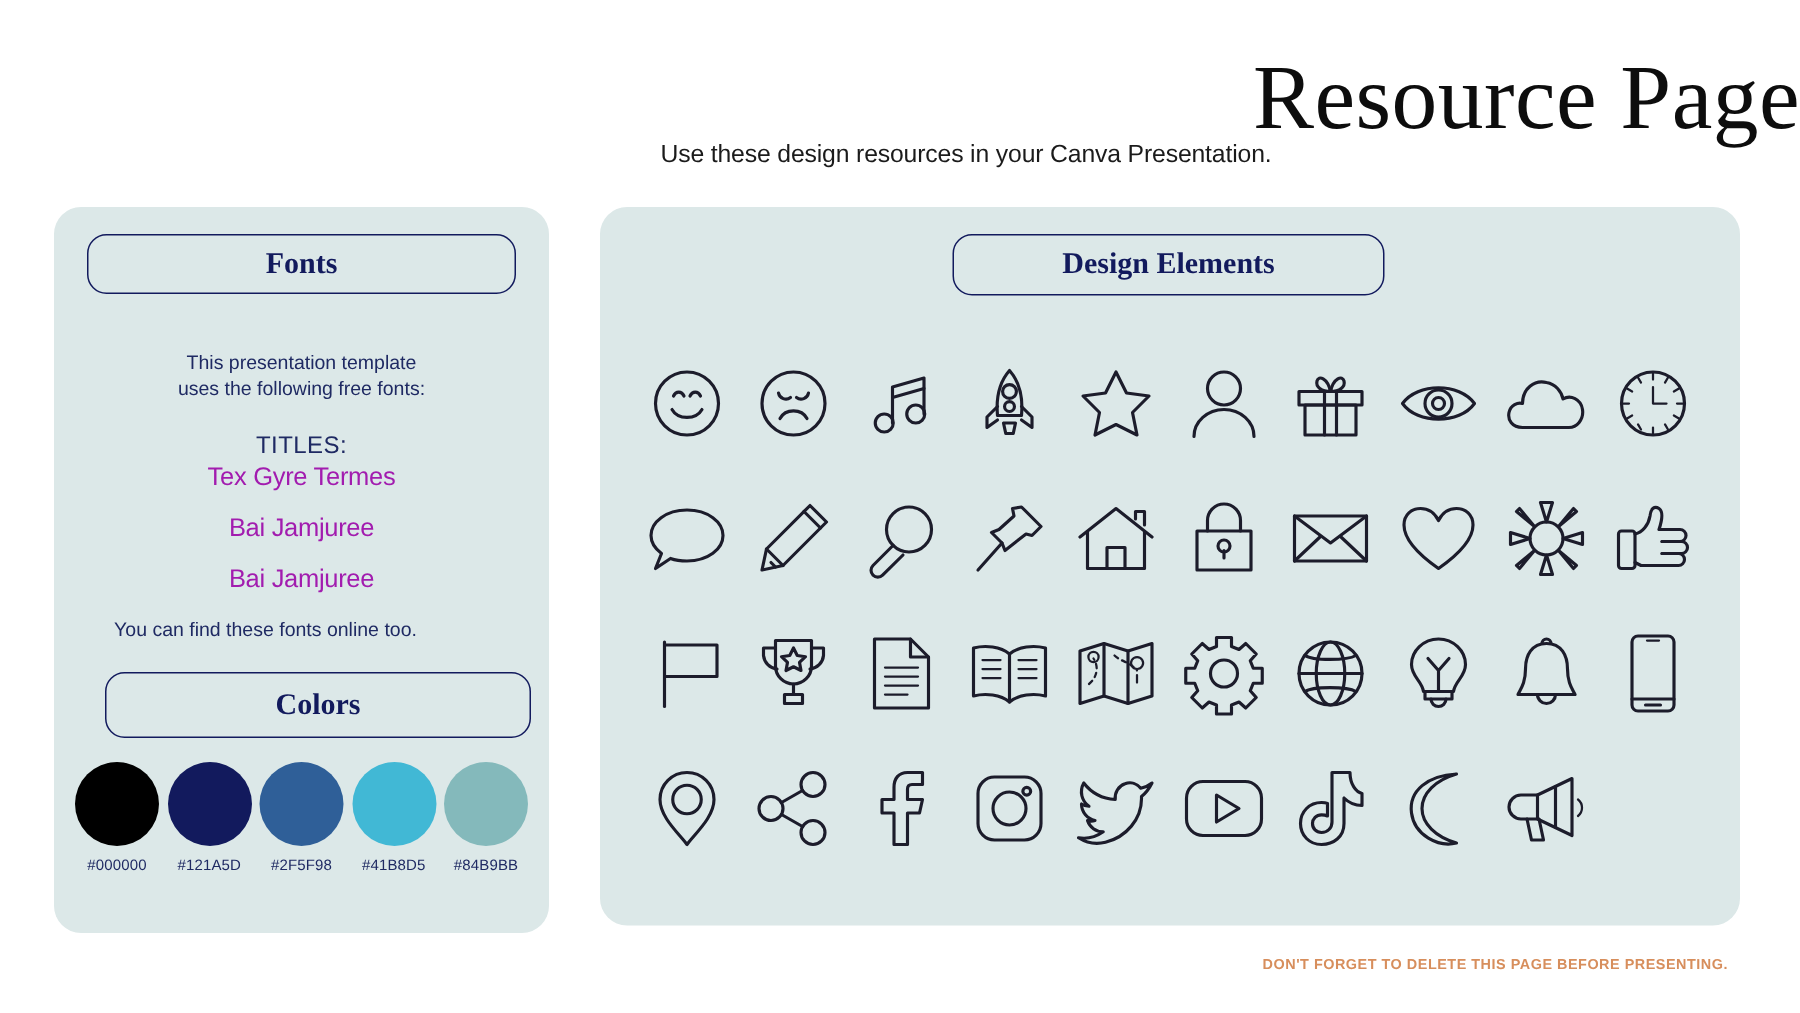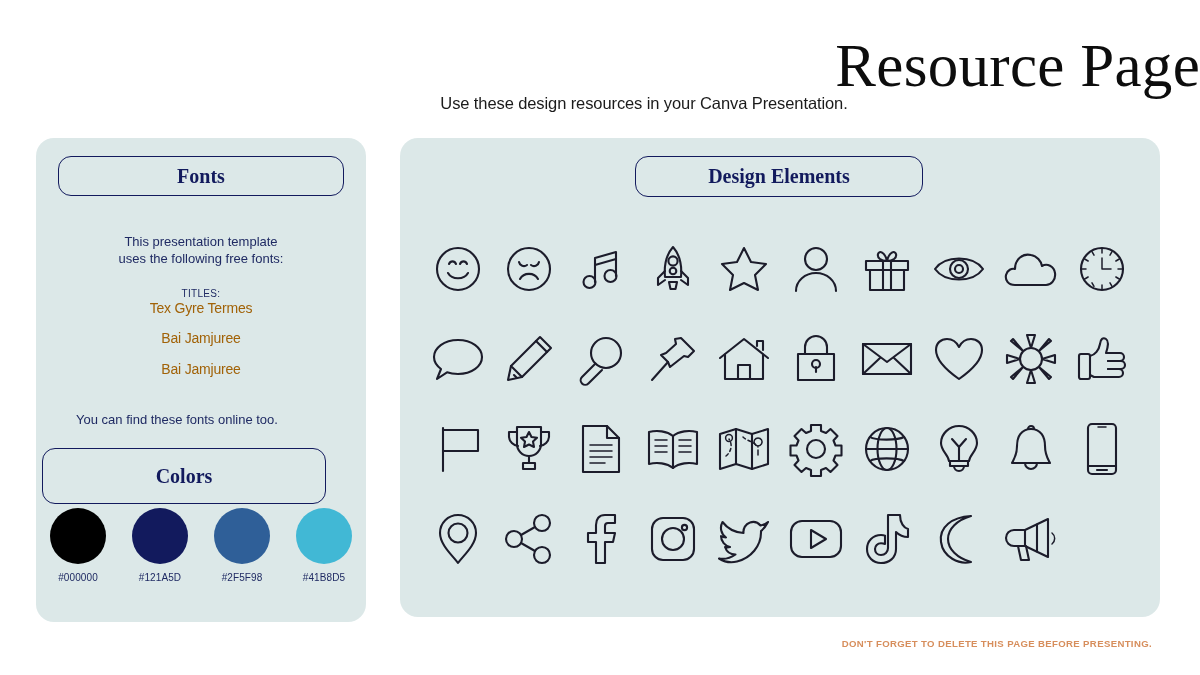--- a/index.html
+++ b/index.html
@@ -40,36 +40,36 @@
   .pill {
     position: absolute;
     border: 1.3px solid #121a5d;
     border-radius: 13px;
     background: transparent;
     display: flex; align-items: center; justify-content: center;
     font-family: "Liberation Serif", serif;
     font-weight: 700; color: #121a5d;
   }
   #pill-fonts { left: 22px; top: 18px; width: 286px; height: 40px; font-size: 20px; }
-  #pill-colors { left: 6px; top: 310px; width: 284px; height: 56px; font-size: 20px; }
+  #pill-colors { left: 34px; top: 310px; width: 284px; height: 44px; font-size: 20px; }
   #pill-elements { left: 235px; top: 18px; width: 288px; height: 41px; font-size: 20px; }
 
   
   .fonts-body {
     position: absolute; left: 0; top: 72px; width: 330px;
     text-align: center; color: #121a5d; margin-top: 24px;
   }
   .intro-line { font-size: 13px; line-height: 1.3; color: #1f2a63; }
   .gap-lg { height: 20px; }
   .gap-sm { height: 13px; }
   .font-label {
-    font-size: 10px; letter-spacing: 0.3px; color: #1f2a63;
+    font-size: 16px; letter-spacing: 0.3px; color: #1f2a63;
     text-transform: uppercase; line-height: 1.2;
   }
-  .font-name { font-size: 14px; color: #a16207; line-height: 1.25; letter-spacing: -0.2px; }
+  .font-name { font-size: 17px; color: #a21caf; line-height: 1.25; letter-spacing: -0.2px; }
   .online-note {
     position: absolute; left: 0; top: 274px; width: 282px;
     text-align: center; font-size: 13px; color: #1f2a63;
   }
 
   
   .swatch-row {
     position: absolute; left: 14px; top: 370px;
     width: 302px; display: flex; justify-content: space-between;
   }
@@ -153,20 +153,24 @@
         <span class="swatch-dot" style="background: rgb(18, 26, 93);"></span>
         <div class="swatch-hex">#121A5D</div>
       </div>
       <div class="swatch-cell">
         <span class="swatch-dot" style="background: rgb(47, 95, 152);"></span>
         <div class="swatch-hex">#2F5F98</div>
       </div>
       <div class="swatch-cell">
         <span class="swatch-dot" style="background: rgb(65, 184, 213);"></span>
         <div class="swatch-hex">#41B8D5</div>
+      </div>
+      <div class="swatch-cell">
+        <span class="swatch-dot" style="background: rgb(132, 185, 187);"></span>
+        <div class="swatch-hex">#84B9BB</div>
       </div>
     </div>
 
   </div>
 
   <div class="panel" id="panel-elements" style="background: rgb(220, 232, 232); padding-left: 16px;">
 
     <div class="pill" id="pill-elements">
       <span>Design Elements</span>
     </div>

